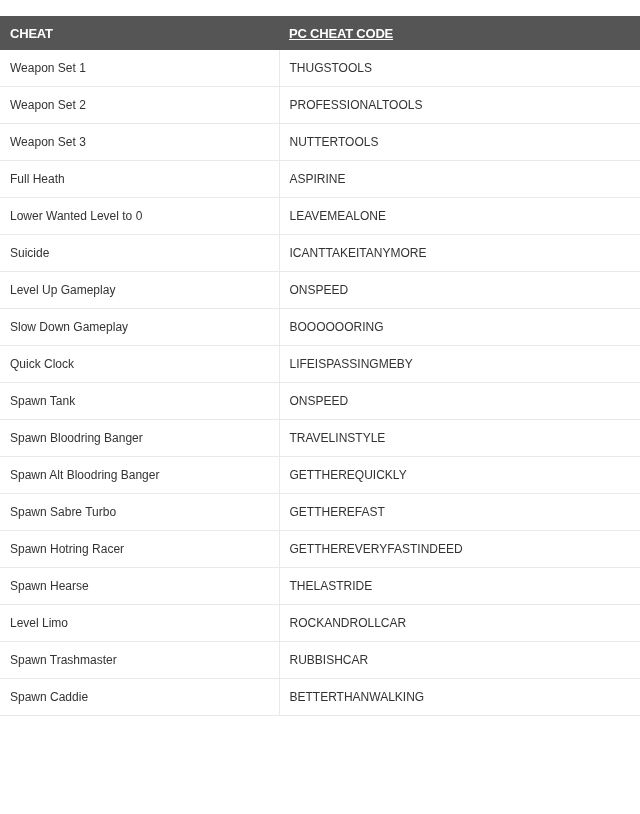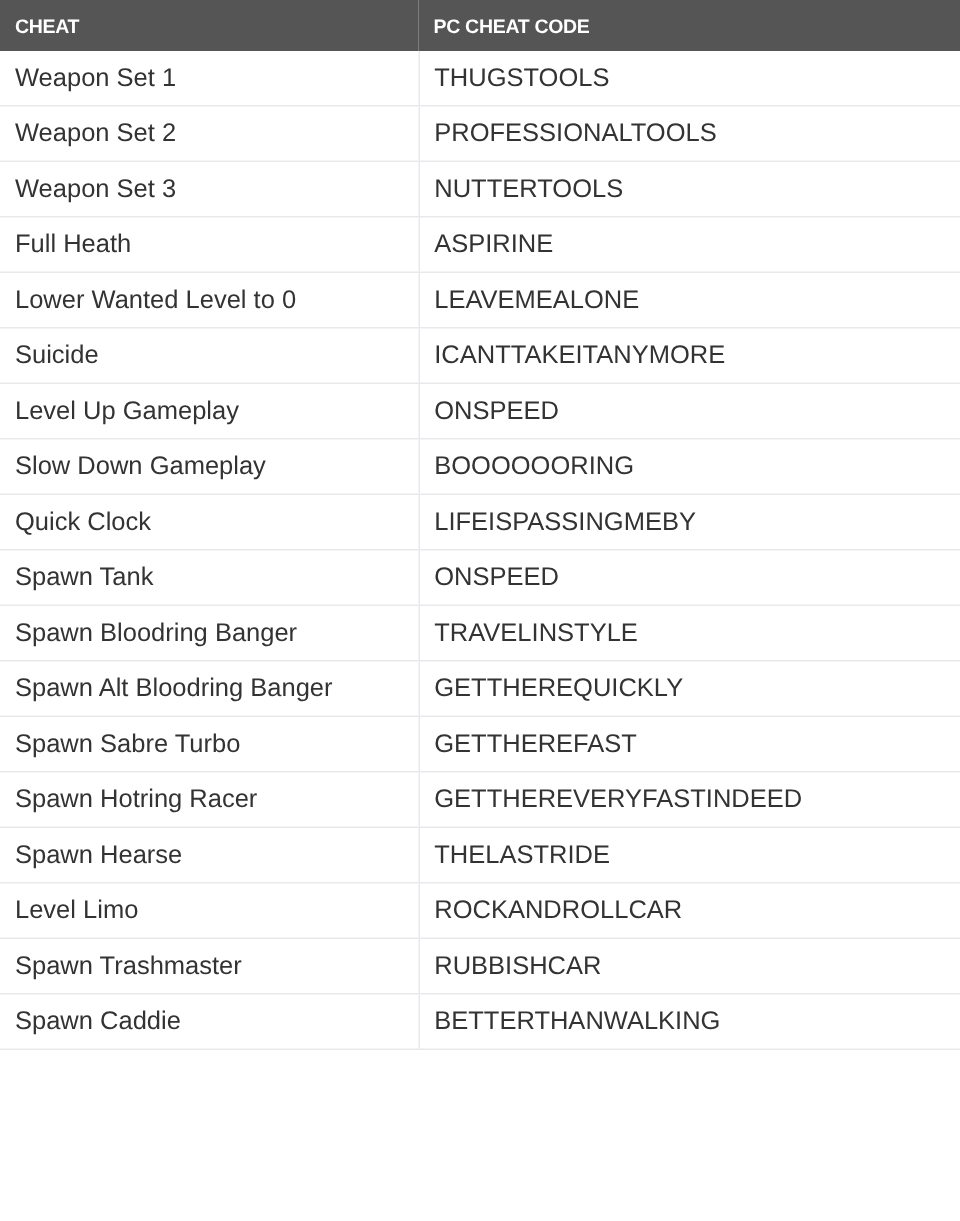--- a/index.html
+++ b/index.html
@@ -1,26 +1,26 @@
 <!DOCTYPE html>
 <html><head>
   <meta charset="utf-8">
   <style>
     html, body { margin: 0; padding: 0; background: #ffffff; }
     body { width: 640px; height: 814px; overflow: hidden; font-family: "Liberation Sans", sans-serif; }
-    table { border-collapse: collapse; width: 640px; table-layout: fixed; }
+    table { border-collapse: collapse; width: 640px; table-layout: fixed; margin-top: 16px; }
     col.c1 { width: 279px; }
     col.c2 { width: 361px; }
     thead th {
       background: #555555; color: #ffffff; font-weight: bold; font-size: 13px;
       text-align: left; height: 34px; padding: 0 0 0 10px; letter-spacing: -0.2px;
     }
-    thead th + th { padding-left: 10px; }
+    thead th + th { padding-left: 10px; text-decoration: underline; }
     tbody td {
-      height: 36px; font-size: 17px; color: #333333; padding: 0 0 0 10px;
+      height: 36px; font-size: 12px; color: #333333; padding: 0 0 0 10px;
       border-bottom: 1px solid #e6eaec;
     }
     tbody td + td { border-left: 1px solid #e6eaec; }
   </style>
 </head>
 <body>
 
 <table>
   <colgroup>
       <col class="c1">

